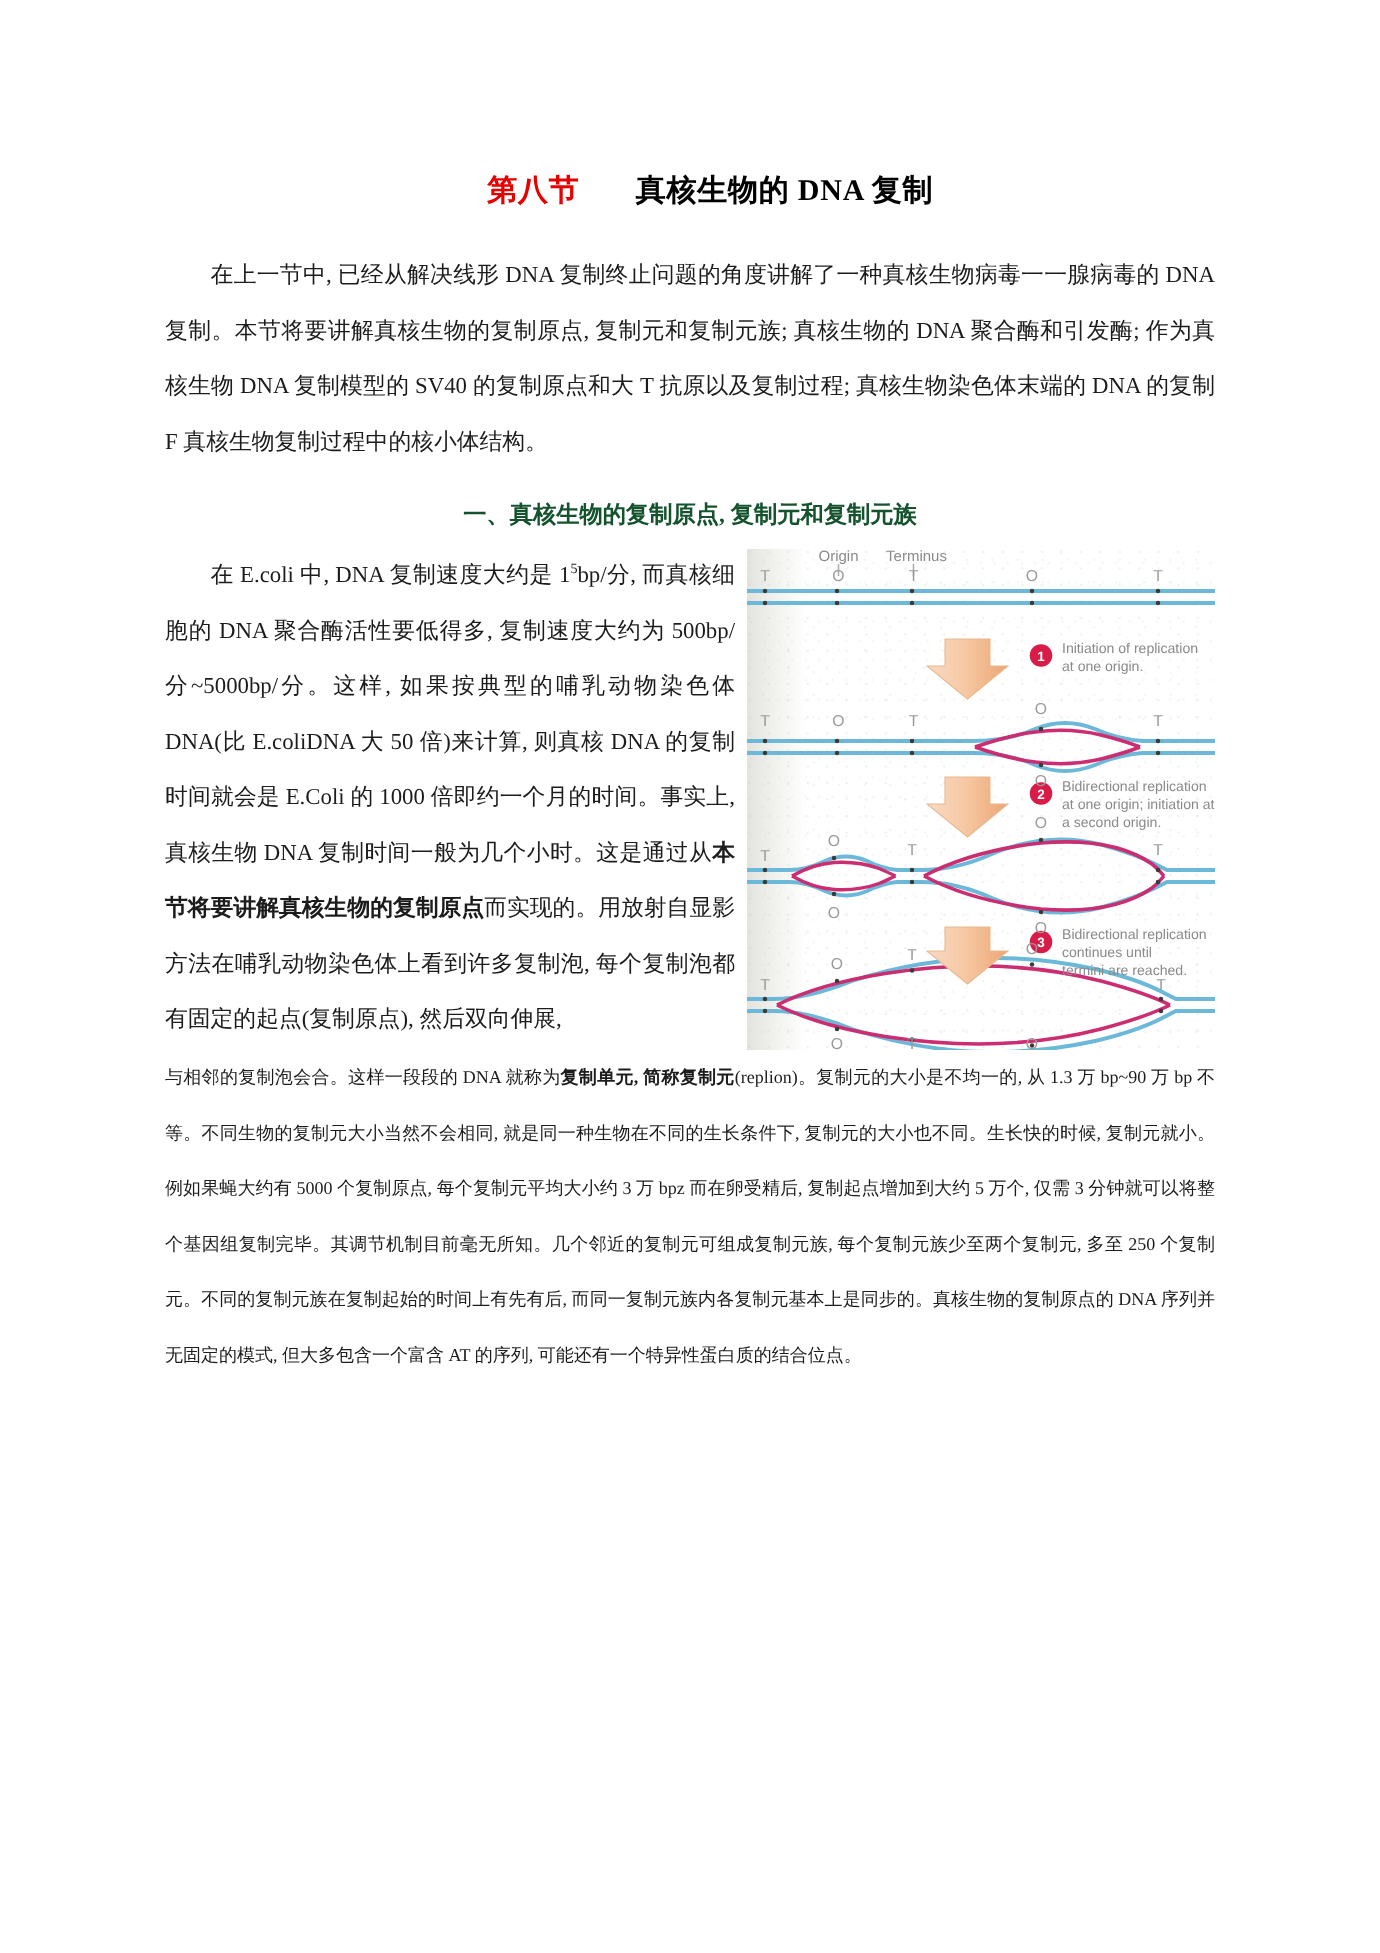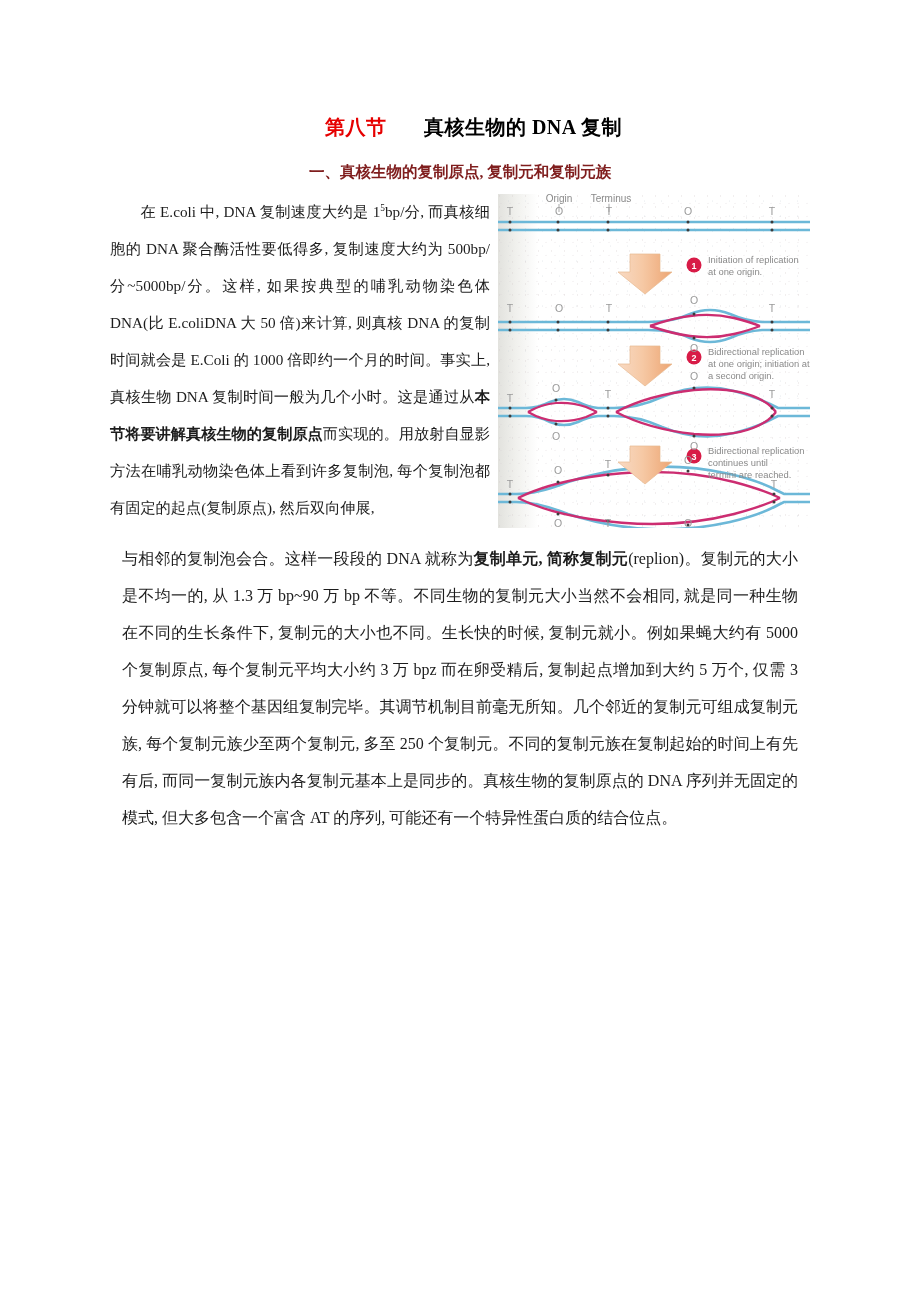--- a/index.html
+++ b/index.html
@@ -66,21 +66,21 @@
   b, .bold { font-weight: bold; }
 
   .sec-heading {
     text-align: center;
     font-size: 15.5px;
     font-weight: bold;
     margin: 0;
     padding-top: 16px;
     padding-bottom: 6px;
     line-height: 30px;
-    color: #7f1d1d;
+    color: #14532d;
   }
 
   
   .wrap-zone {
     position: relative;
   }
   .figure {
     float: right;
     width: 312px;
     height: 334px;
@@ -107,41 +107,42 @@
     background-image:
       radial-gradient(circle at 12% 18%, rgba(210,200,200,.30) 0.6px, transparent 1px),
       radial-gradient(circle at 62% 48%, rgba(200,210,215,.26) 0.6px, transparent 1px),
       radial-gradient(circle at 34% 72%, rgba(215,205,210,.22) 0.6px, transparent 1px);
     background-size: 13px 11px, 17px 15px, 9px 13px;
     pointer-events: none;
   }
   .fig-svg { position: absolute; left:0; top:0; }
 
   .sub-para {
-    font-size: 16px;
+    font-size: 12px;
     line-height: 37px;
     text-align: justify;
-    margin: 12px;
+    margin: 0;
     color: #1c1c1c;
   }
 
   .clearfix::after { content:""; display:block; clear:both; }
   sup { font-size: 0.62em; vertical-align: super; line-height: 0; }
 </style>
 </head>
 <body>
 
 <div class="page">
   <div class="content">
 
     <h1 class="doc-title">
       <span class="red">第八节</span>
       <span class="blk">真核生物的 DNA 复制</span>
     </h1>
 
+    <p class="para first">在上一节中, 已经从解决线形 DNA 复制终止问题的角度讲解了一种真核生物病毒一一腺病毒的 DNA 复制。本节将要讲解真核生物的复制原点, 复制元和复制元族; 真核生物的 DNA 聚合酶和引发酶; 作为真核生物 DNA 复制模型的 SV40 的复制原点和大 T 抗原以及复制过程; 真核生物染色体末端的 DNA 的复制F 真核生物复制过程中的核小体结构。</p>
 
     <h2 class="sec-heading">一、真核生物的复制原点, 复制元和复制元族</h2>
 
     <div class="wrap-zone clearfix">
 
       <div class="figure">
         <div class="figure-inner">
           <div class="fig-bgshade"></div>
           <div class="fig-speckle"></div>
 

